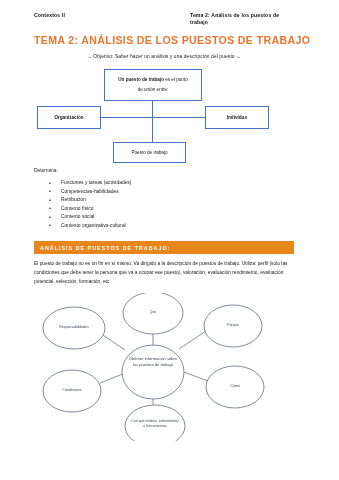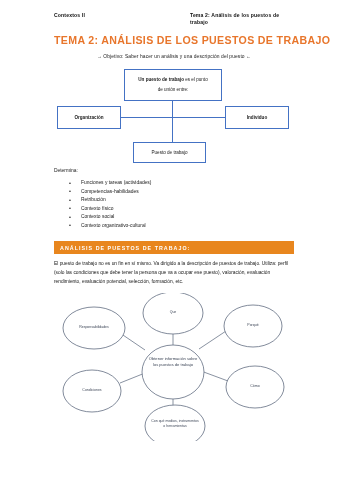--- a/index.html
+++ b/index.html
@@ -13,21 +13,21 @@
     overflow: hidden;
     font-family: "Liberation Sans", sans-serif;
     color: #1a1a1a;
     position: relative;
   }
   .page {
     position: relative;
     width: 339px;
     height: 480px;
     box-sizing: border-box;
-    padding: 12px 45px 0 54px;
+    padding: 12px 45px 0 34px;
   }
 
   
   .doc-header {
     display: flex;
     align-items: flex-start;
     justify-content: space-between;
     font-size: 5.1px;
     font-weight: bold;
     letter-spacing: .15px;

